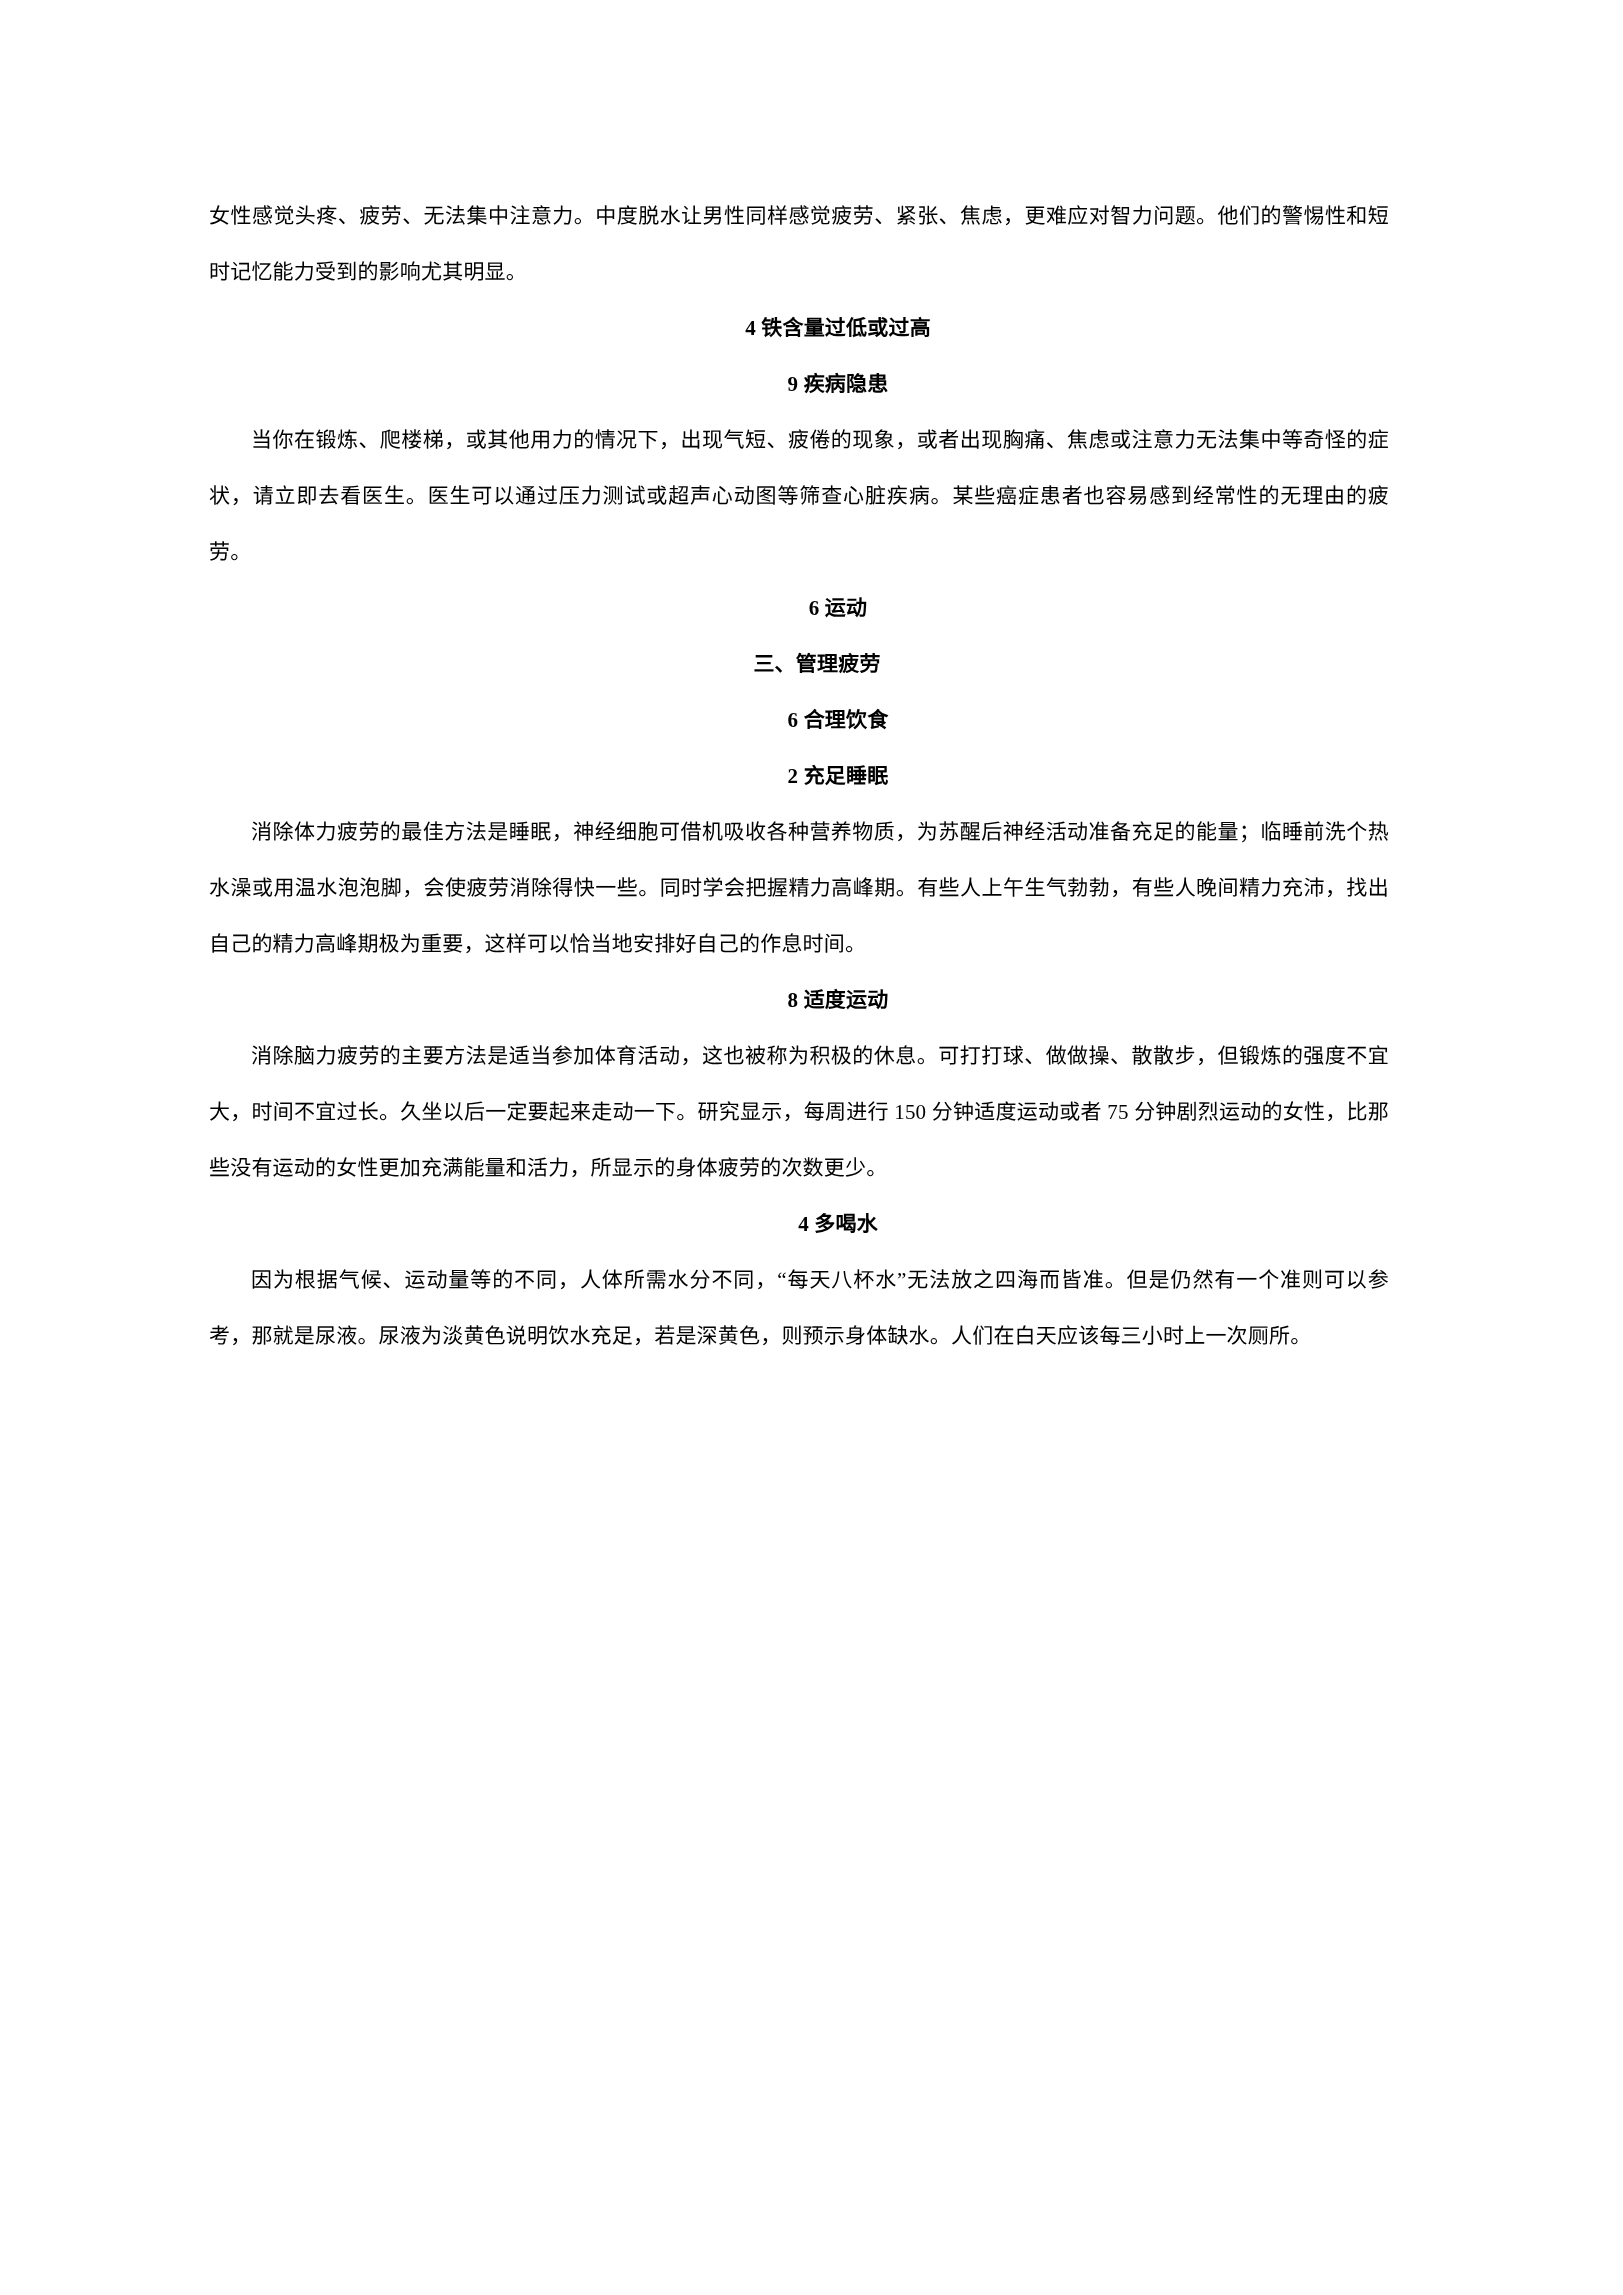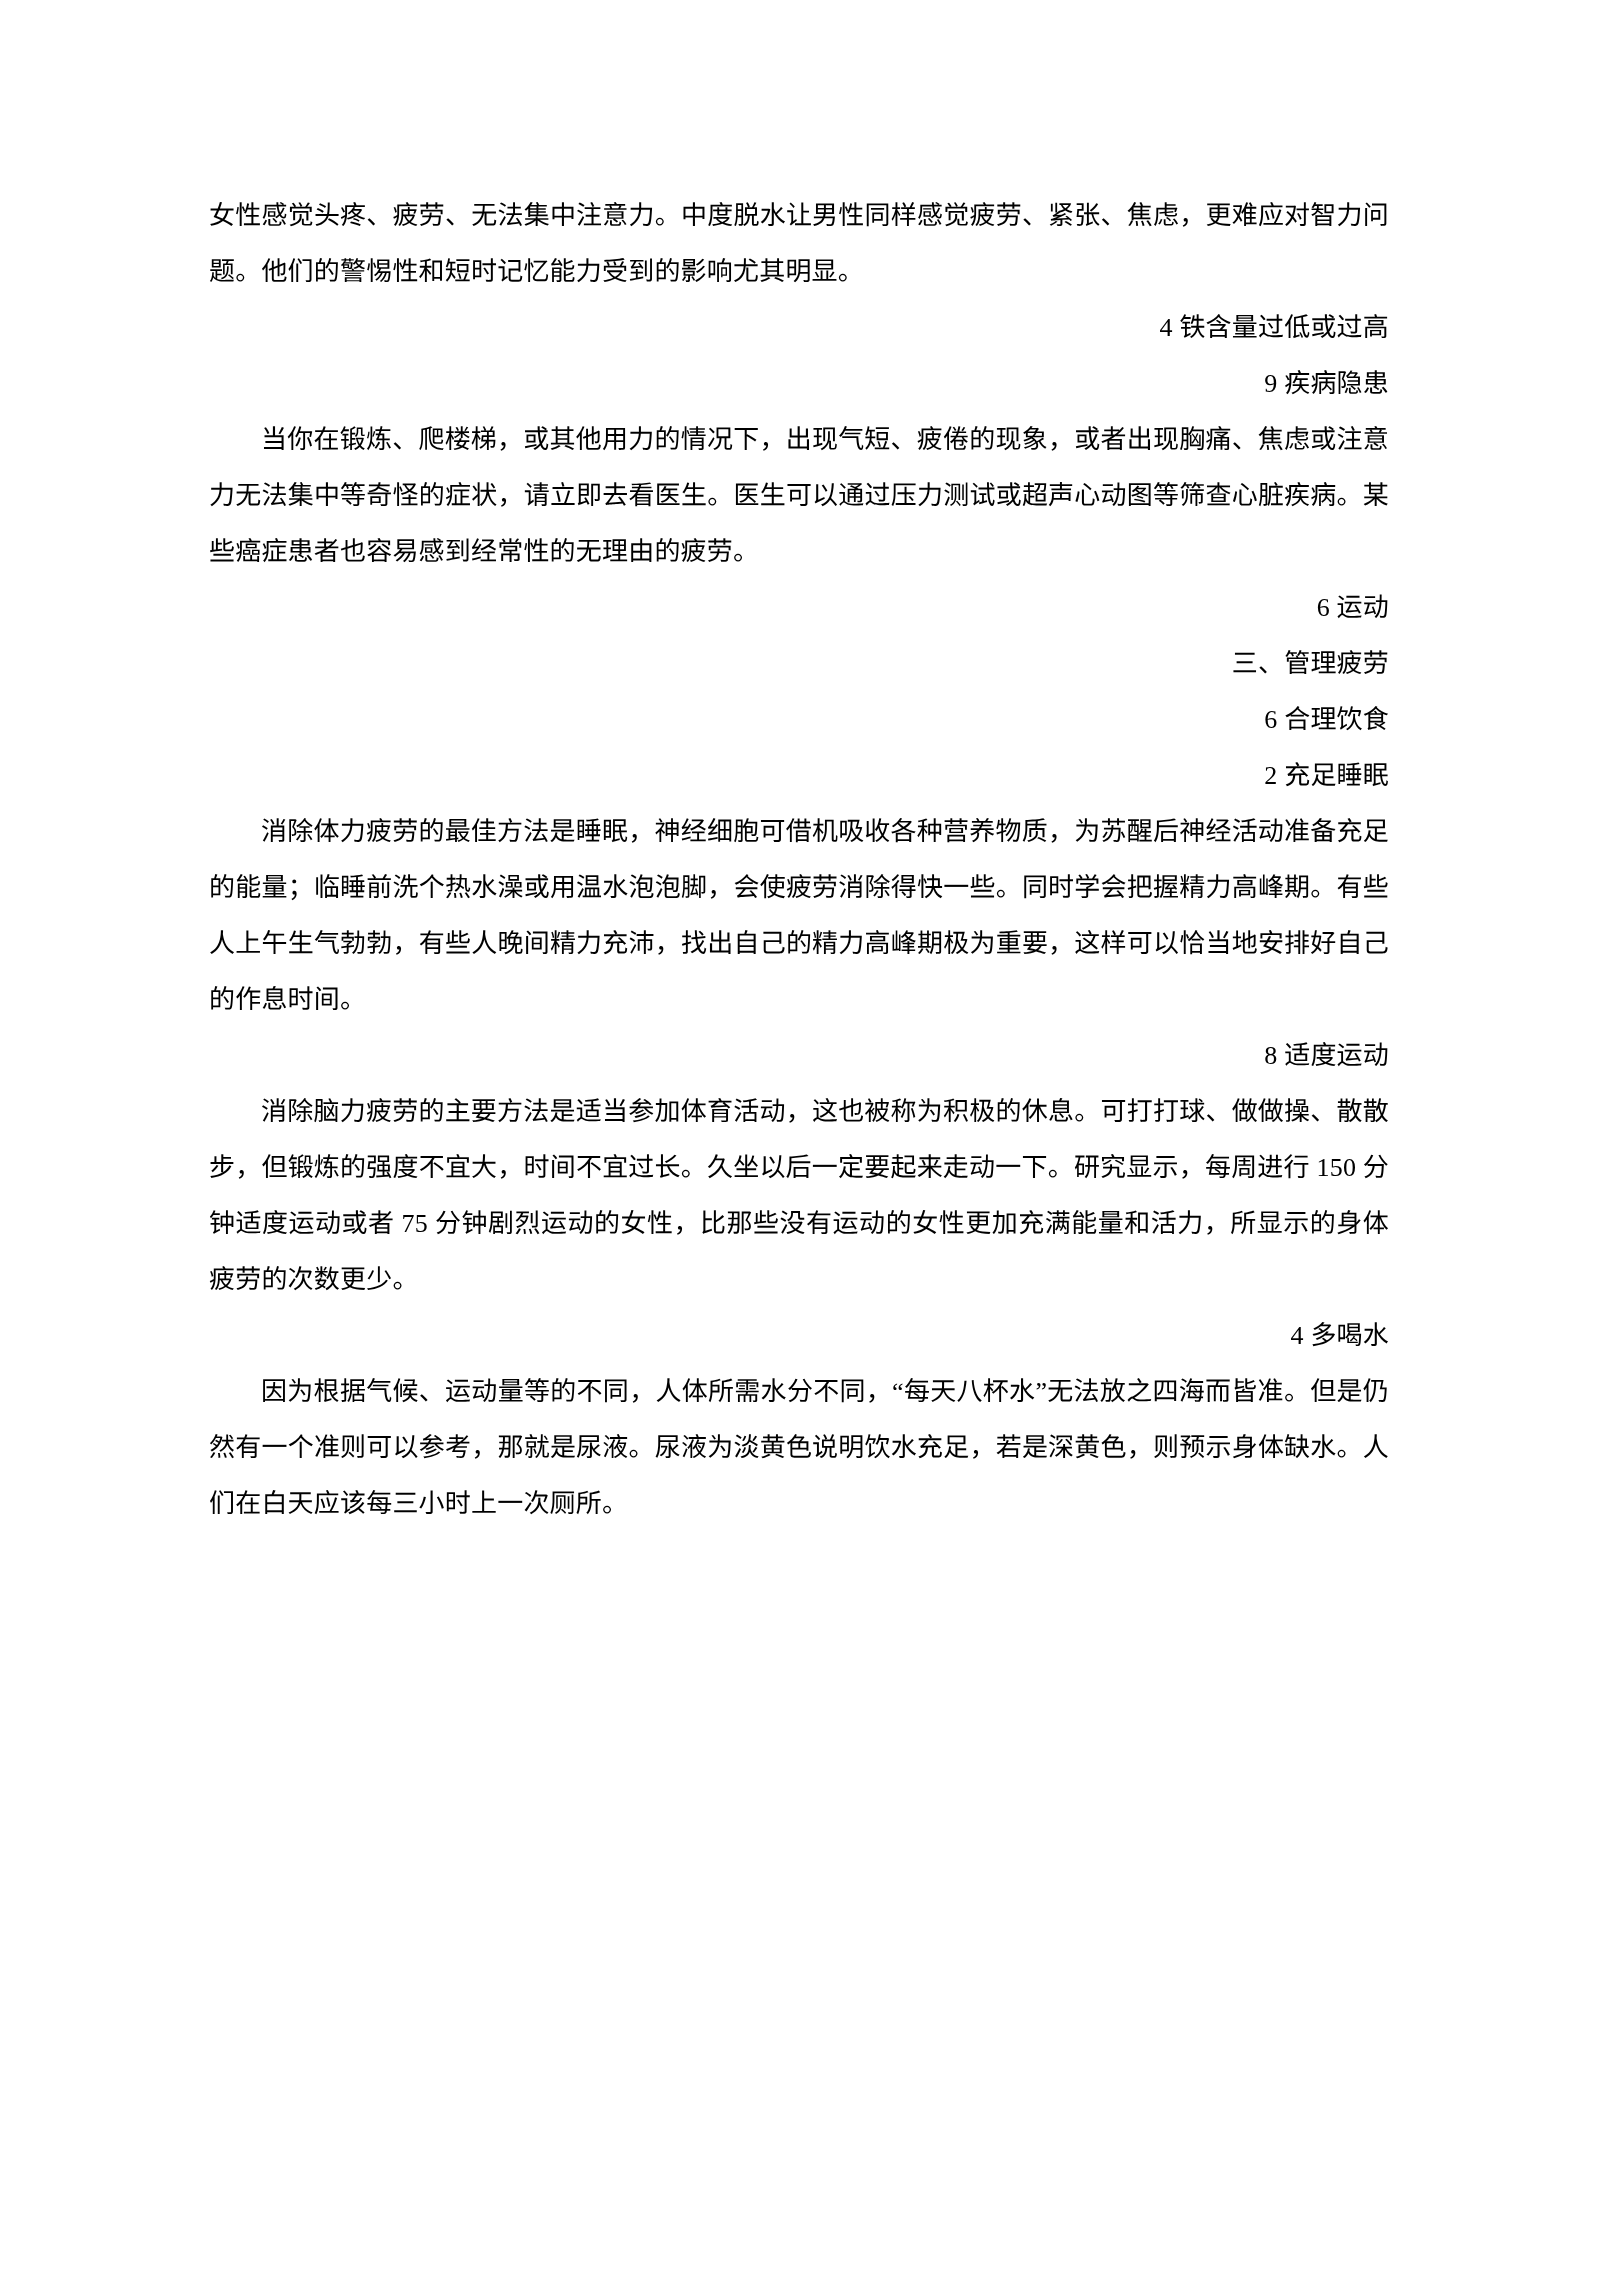--- a/index.html
+++ b/index.html
@@ -14,37 +14,37 @@
     position: relative;
   }
   .page {
     box-sizing: border-box;
     width: 1623px;
     height: 2295px;
     background: #ffffff;
     color: #000000;
     padding: 188px 234px 0 209px;
     font-family: "Liberation Serif", "DejaVu Serif", serif;
-    font-size: 26px;
+    font-size: 21px;
     line-break: strict;
   }
   .content p {
     margin: 0;
     padding: 0;
     line-height: 56px;
     text-align: justify;
     letter-spacing: 0.2px;
   }
   .content p.indent {
     text-indent: 2em;
   }
   .content p.heading,
   .content p.section-heading {
-    font-weight: normal;
-    text-align: right;
+    font-weight: bold;
+    text-align: center;
     margin-left: 36px;
   }
   .content span.u {
     text-decoration: underline;
     text-underline-offset: 4.6px;
     text-decoration-thickness: 2px;
   }
 </style>
 </head>
 <body>

